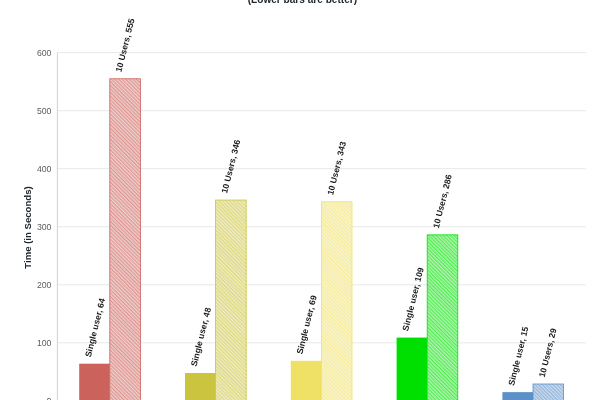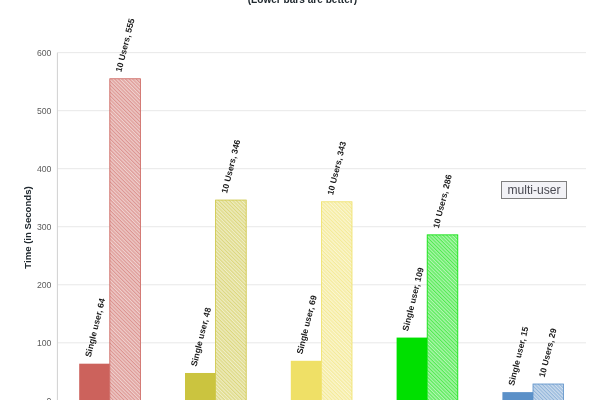--- a/index.html
+++ b/index.html
@@ -85,17 +85,14 @@
         <text x="332.90000000000003" y="195.5871" class="barlbl" text-anchor="start" transform="rotate(-76 332.90000000000003 195.5871)">10 Users, 343</text>
         <text x="408.09999999999997" y="331.3773" class="barlbl" text-anchor="start" transform="rotate(-76 408.09999999999997 331.3773)">Single user, 109</text>
         <text x="438.7" y="228.6642" class="barlbl" text-anchor="start" transform="rotate(-76 438.7 228.6642)">10 Users, 286</text>
         <text x="513.9" y="385.9255" class="barlbl" text-anchor="start" transform="rotate(-76 513.9 385.9255)">Single user, 15</text>
         <text x="544.5" y="377.80129999999997" class="barlbl" text-anchor="start" transform="rotate(-76 544.5 377.80129999999997)">10 Users, 29</text>
       </g>
     <text id="y-axis-title" class="axistitle" x="31" y="227.5" text-anchor="middle" transform="rotate(-90 31 227.5)">Time (in Seconds)</text>
     <text id="chart-title" class="title" x="302.4" y="3" text-anchor="middle">(Lower bars are better)</text>
   </svg>
 
-  <div id="legendbox">
-      <span>multi-user</span>
-    </div>
 
 </div>
 
 </body></html>

